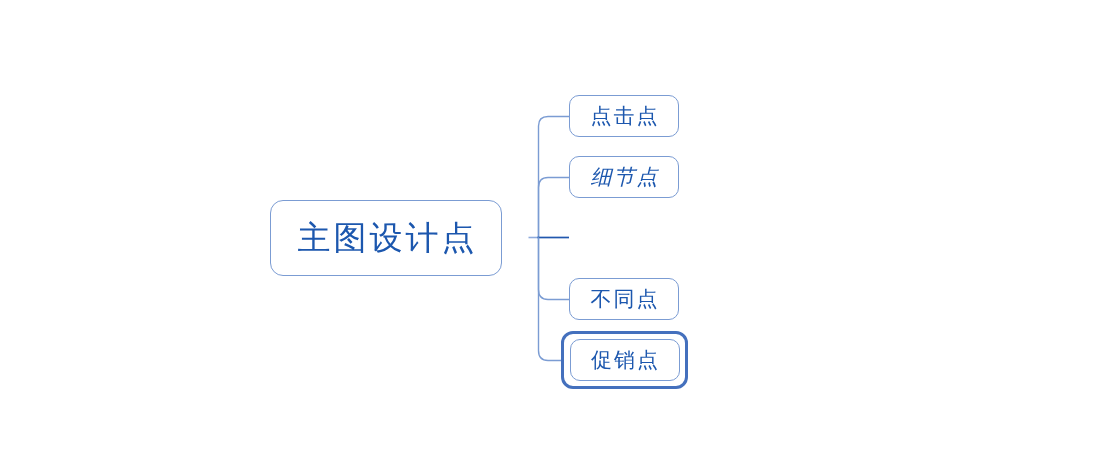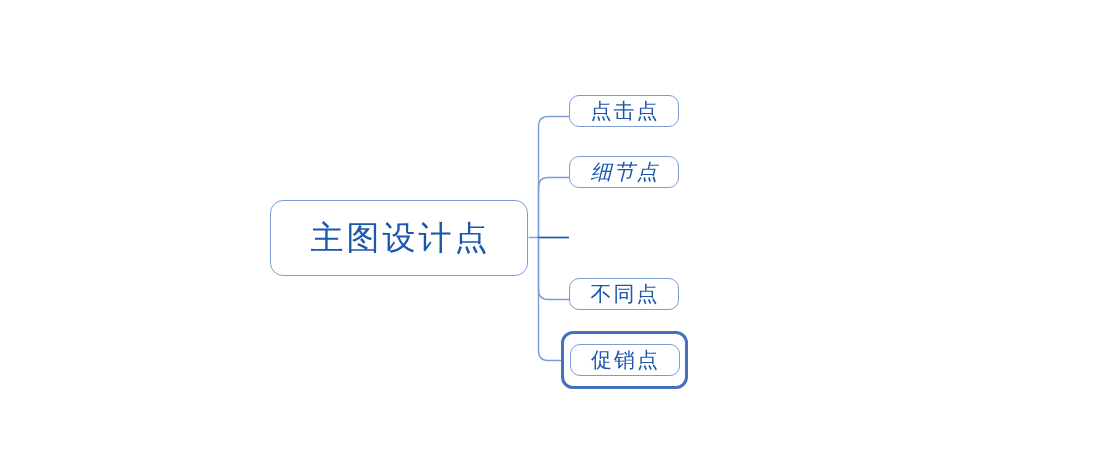--- a/index.html
+++ b/index.html
@@ -28,31 +28,31 @@
     align-items: center;
     justify-content: center;
     background: #ffffff;
     color: #1c57ae;
     white-space: nowrap;
     cursor: default;
   }
   .root-node {
     left: 270px;
     top: 200px;
-    width: 258px;
+    width: 232px;
     height: 76px;
     border: 1.6px solid #7b9cd3;
     border-radius: 13px;
     font-size: 33px;
     letter-spacing: 3px;
     padding-left: 3px; 
   }
   .child-node {
     width: 110px;
-    height: 32px;
+    height: 42px;
     border: 1.4px solid #7b9cd3;
     border-radius: 10px;
     font-size: 21px;
     letter-spacing: 2px;
     padding-left: 2px;
   }
   .child-1 { left: 569px; top: 95px;  }
   .child-2 { left: 569px; top: 156px; font-style: italic; }
   .child-3 { left: 569px; top: 217px; }
   .child-4 { left: 569px; top: 278px; }

